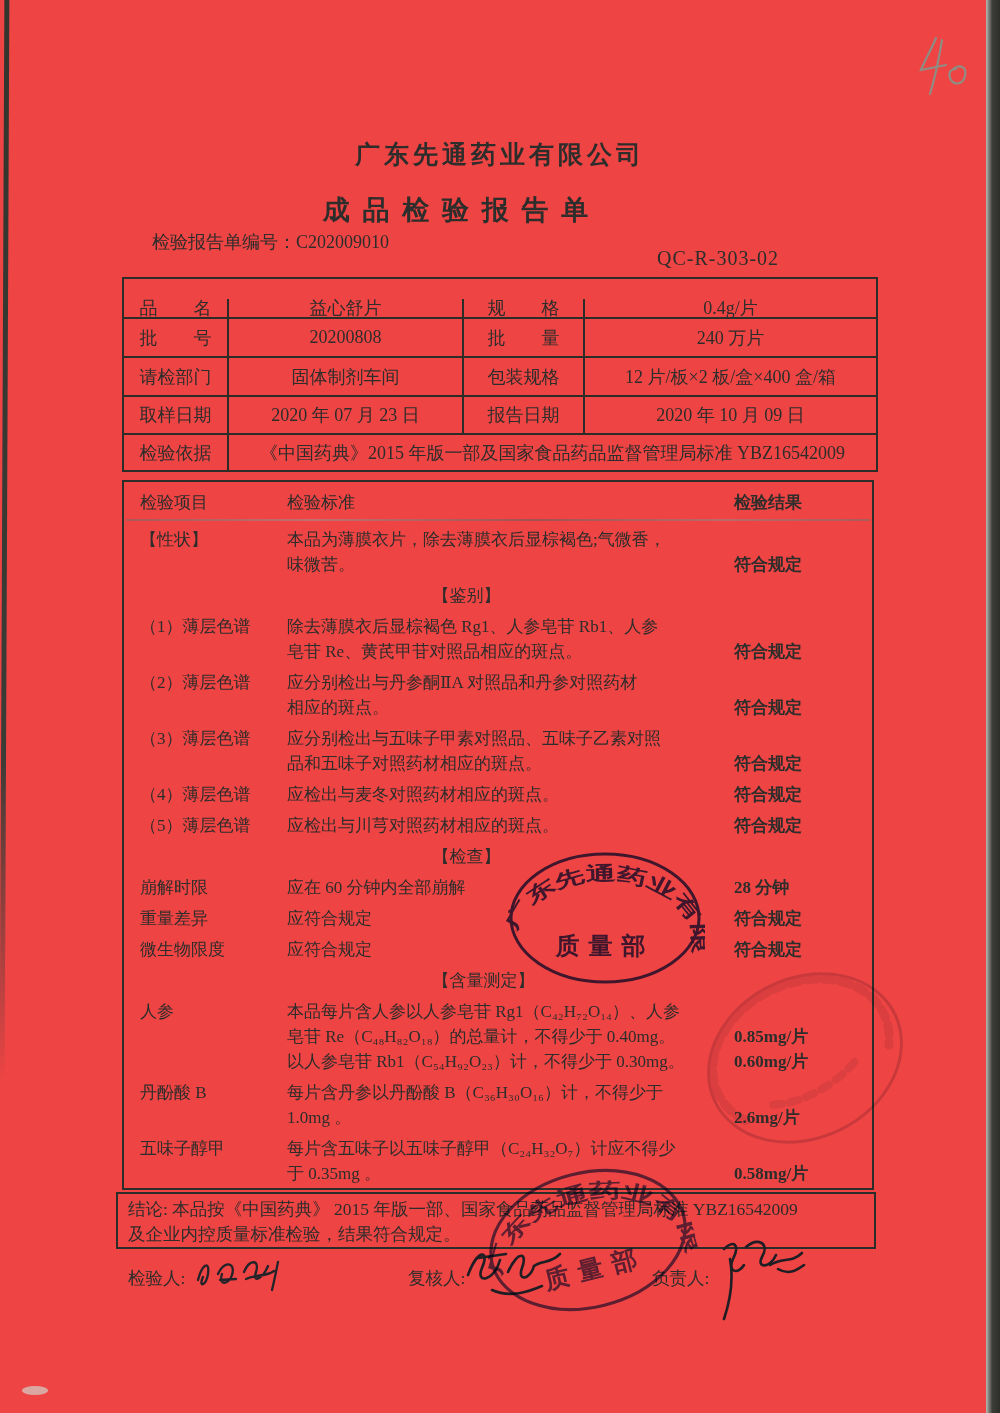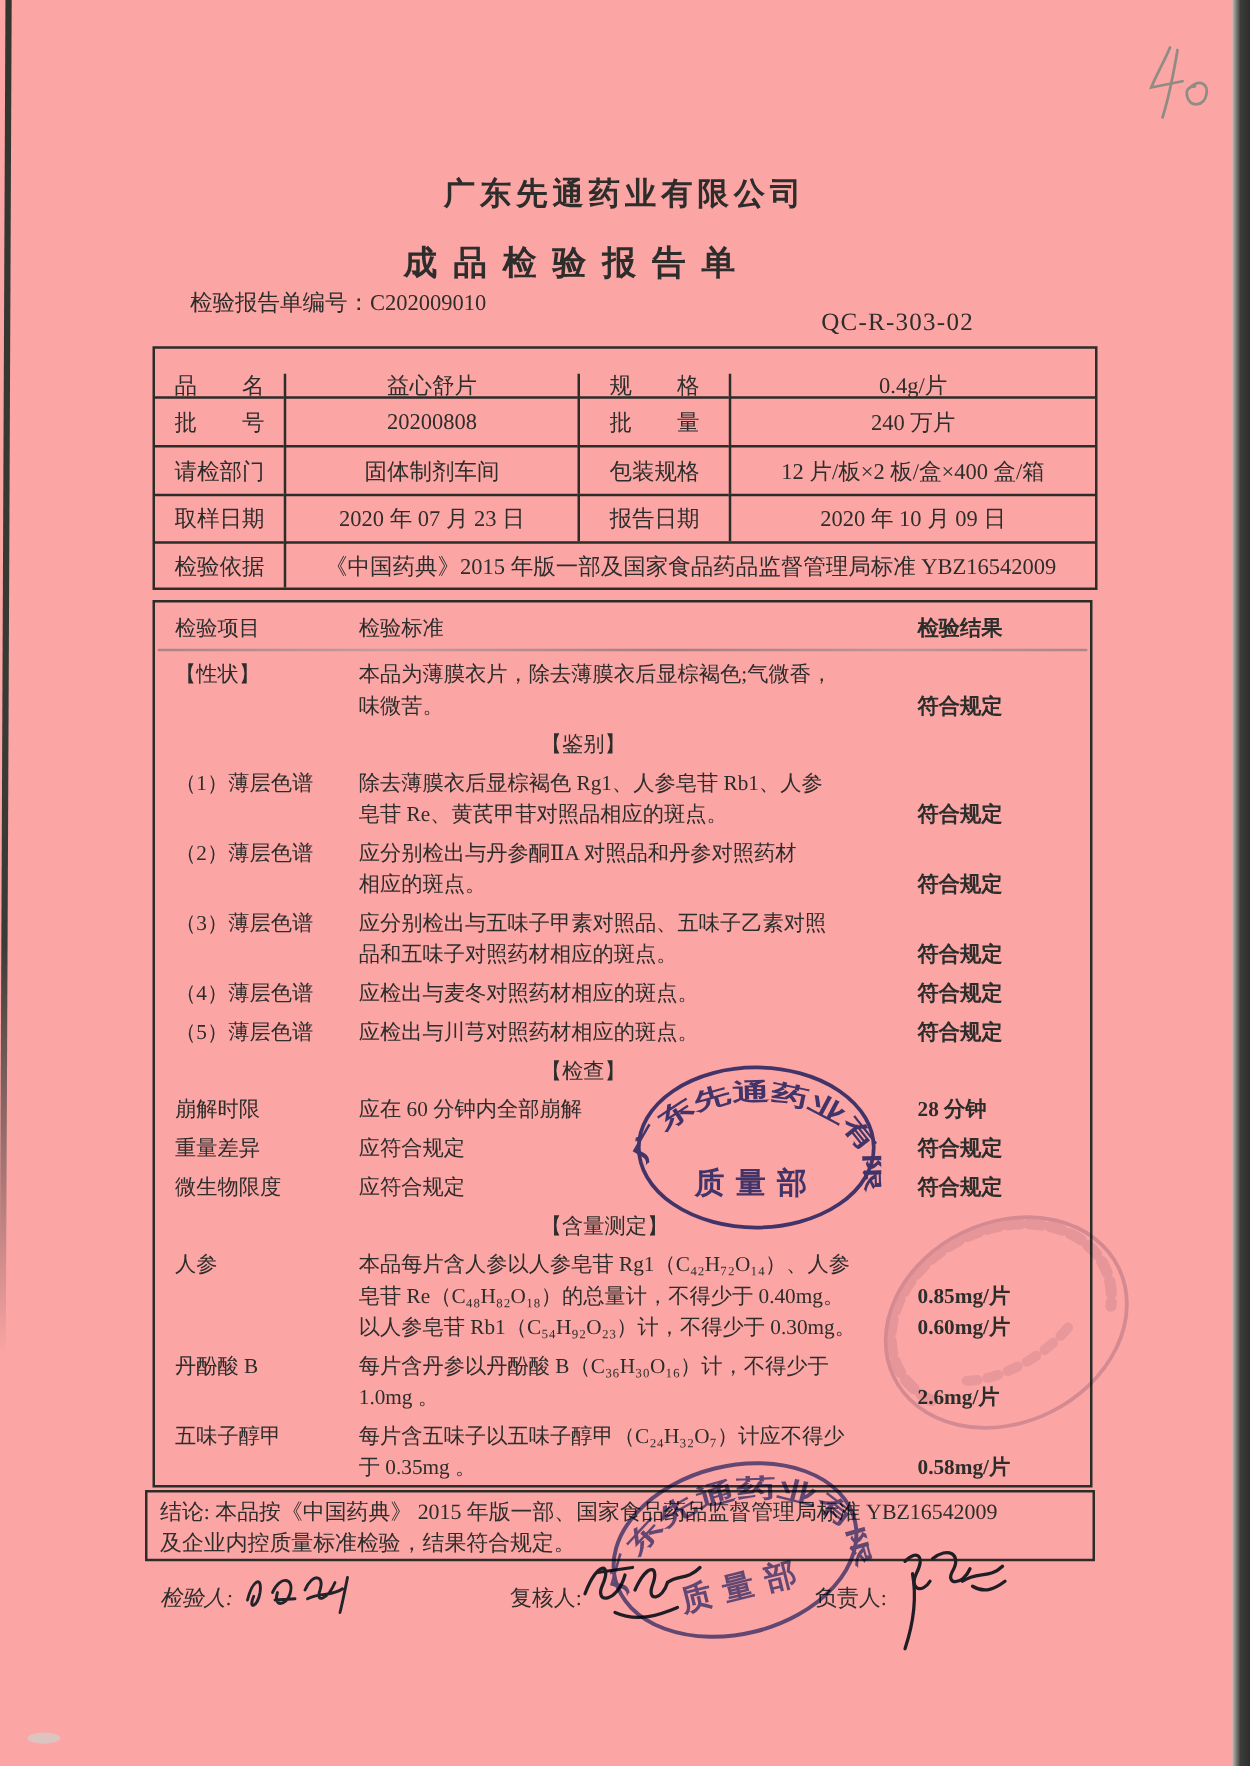--- a/index.html
+++ b/index.html
@@ -1,18 +1,18 @@
 <!DOCTYPE html>
 <html><head>
 <meta charset="utf-8">
 <style>
   html,body{margin:0;padding:0;background:#e8e8e6;}
   .paper{
     position:relative;width:1000px;height:1413px;margin:0 auto;
-    background:#fca5a5;overflow:hidden;
+    background:#ef4444;overflow:hidden;
     font-family:"Liberation Serif","DejaVu Serif",serif;
     color:#2d2d2b;
   }
   
   .edge-left{position:absolute;left:2px;top:-6px;width:5px;height:1090px;
     background:linear-gradient(to bottom,#34342f 0%,#3c3c37 70%,rgba(60,60,55,0) 100%);
     transform:rotate(0.25deg);}
   .edge-right{position:absolute;right:0;top:0;bottom:0;width:14px;
     background:linear-gradient(to right,#b9b9b4 0%,#3c3c38 45%,#2d2d2a 100%);}
   .smudge-bl{position:absolute;left:22px;top:1386px;width:26px;height:9px;border-radius:50%;
@@ -259,21 +259,21 @@
           <div>0.58mg/片</div>
         </div>
     </div>
   </div>
 
   <div class="conclusion">
     <div>结论: 本品按《中国药典》 2015 年版一部、国家食品药品监督管理局标准 YBZ16542009</div>
     <div>及企业内控质量标准检验，结果符合规定。</div>
   </div>
 
-  <div class="sig-label" style="left:128px;font-style:italic;">检验人:</div>
+  <div class="sig-label" style="left:128px;">检验人:</div>
   <div class="sig-label" style="left:408px;">复核人:</div>
   <div class="sig-label" style="left:652px;">负责人:</div>
 
   <svg class="sig-svg" style="left:190px;top:1252px;" width="108" height="48" viewBox="0 0 108 48">
     <g fill="none" stroke="#23232a" stroke-width="2.3" stroke-linecap="round">
       <path d="M8,28 C12,12 20,8 18,22 C16,34 8,36 13,25"></path>
       <path d="M28,22 C34,8 46,10 42,23 C39,33 28,34 32,22 M30,28 L46,27"></path>
       <path d="M54,20 C60,6 70,8 66,20 C62,31 72,28 78,14 M56,27 C66,22 76,25 84,19 M88,10 C86,20 84,30 82,38"></path>
     </g>
   </svg>

